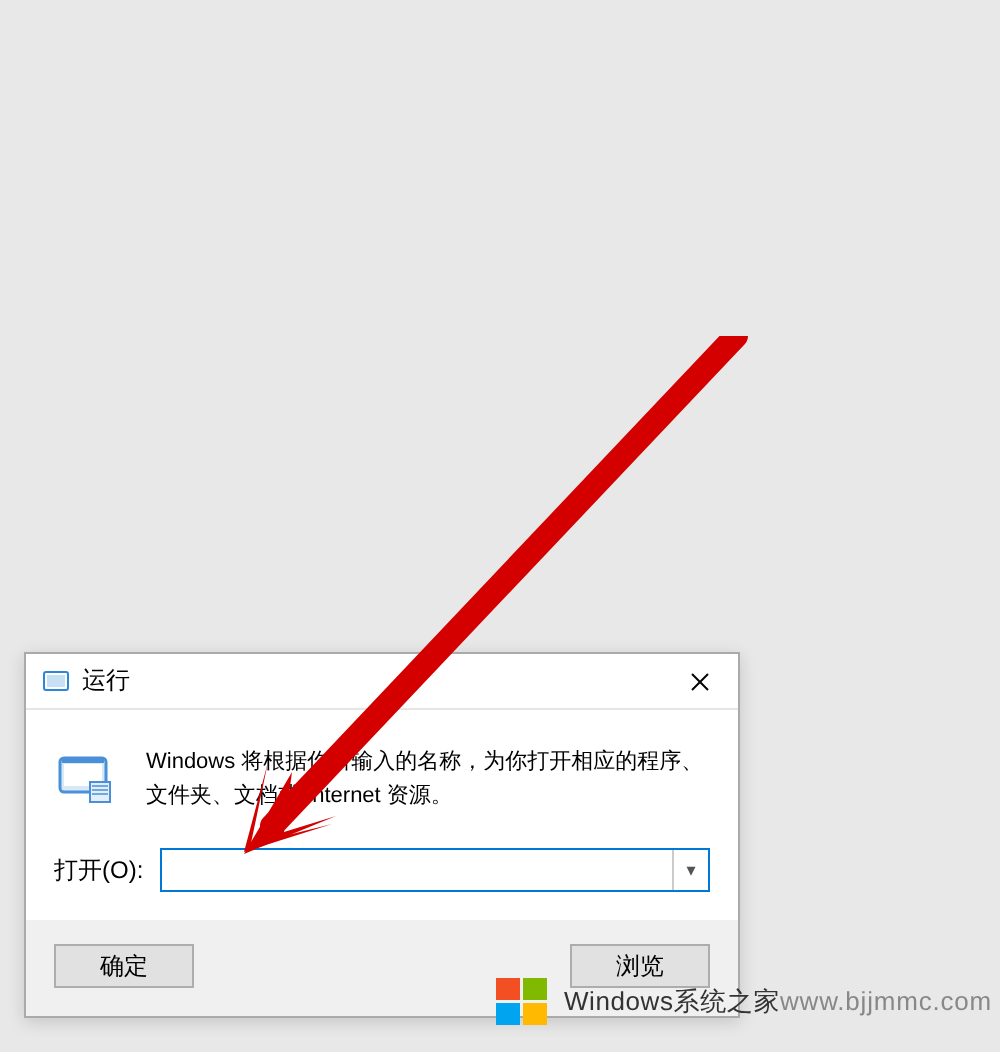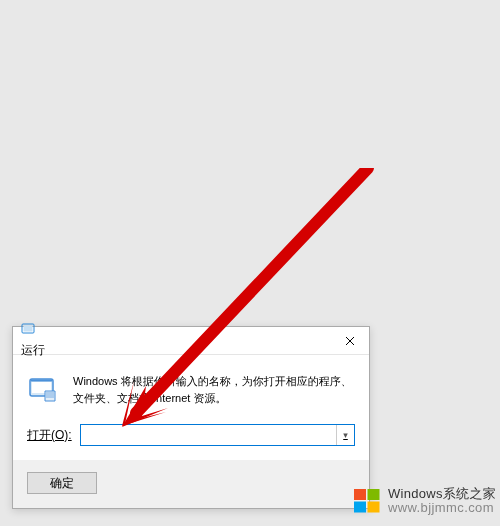--- a/index.html
+++ b/index.html
@@ -34,22 +34,22 @@
       display: flex;
       align-items: center;
       justify-content: space-between;
       height: 28px;
       background: #fff;
       border-bottom: 1px solid #e5e5e5;
       padding: 0 0 0 8px;
     }
     .titlebar-left {
       display: flex;
+      align-items: center;
       gap: 6px;
-      flex-direction: column;
     }
     .titlebar-icon {
       width: 14px;
       height: 14px;
       display: flex;
       align-items: center;
       justify-content: center;
     }
     .titlebar-title {
       font-size: 12px;
@@ -79,21 +79,20 @@
     }
     .info-text {
       font-size: 11px;
       color: #000;
       line-height: 1.5;
     }
     .input-row {
       display: flex;
       align-items: center;
       gap: 8px;
-      text-decoration: underline;
     }
     .open-label {
       font-size: 12px;
       color: #000;
     }
     .open-combo {
       flex: 1;
       height: 22px;
       border: 1px solid #0078d7;
       background: #fff;
@@ -149,21 +148,21 @@
       display: flex;
       align-items: center;
       gap: 6px;
     }
     .brand-logo {
       width: 30px;
       height: 30px;
     }
     .brand-text {
       display: flex;
-      flex-direction: column;
+      flex-direction: row;
       line-height: 1.1;
     }
     .brand-title {
       font-size: 13px;
       font-weight: 500;
       color: #333;
       letter-spacing: 0.3px;
     }
     .brand-url {
       font-size: 13px;
@@ -213,20 +212,21 @@
         <span class="open-label">打开(O):</span>
         <div class="open-combo">
           <input type="text" value="" style="">
           <span class="combo-arrow">▾</span>
         </div>
       </div>
     </div>
 
     <div class="button-row">
       <button class="dlg-btn">确定</button>
+      <button class="dlg-btn">浏览</button>
     </div>
   </div>
 
   <svg class="arrow-annotation" width="260" height="260" viewBox="0 0 260 260">
     <path d="M 246 0 L 3 256 L 12 213 L 0 258 L 44 244 L 4 254 Z" fill="#d40000"></path>
     <path d="M 246 0 L 14 245" stroke="#d40000" stroke-width="12" stroke-linecap="round"></path>
     <path d="M 0 259 L 46 240 L 20 248 L 24 218 Z" fill="#d40000"></path>
   </svg>
 
   <div class="branding">

